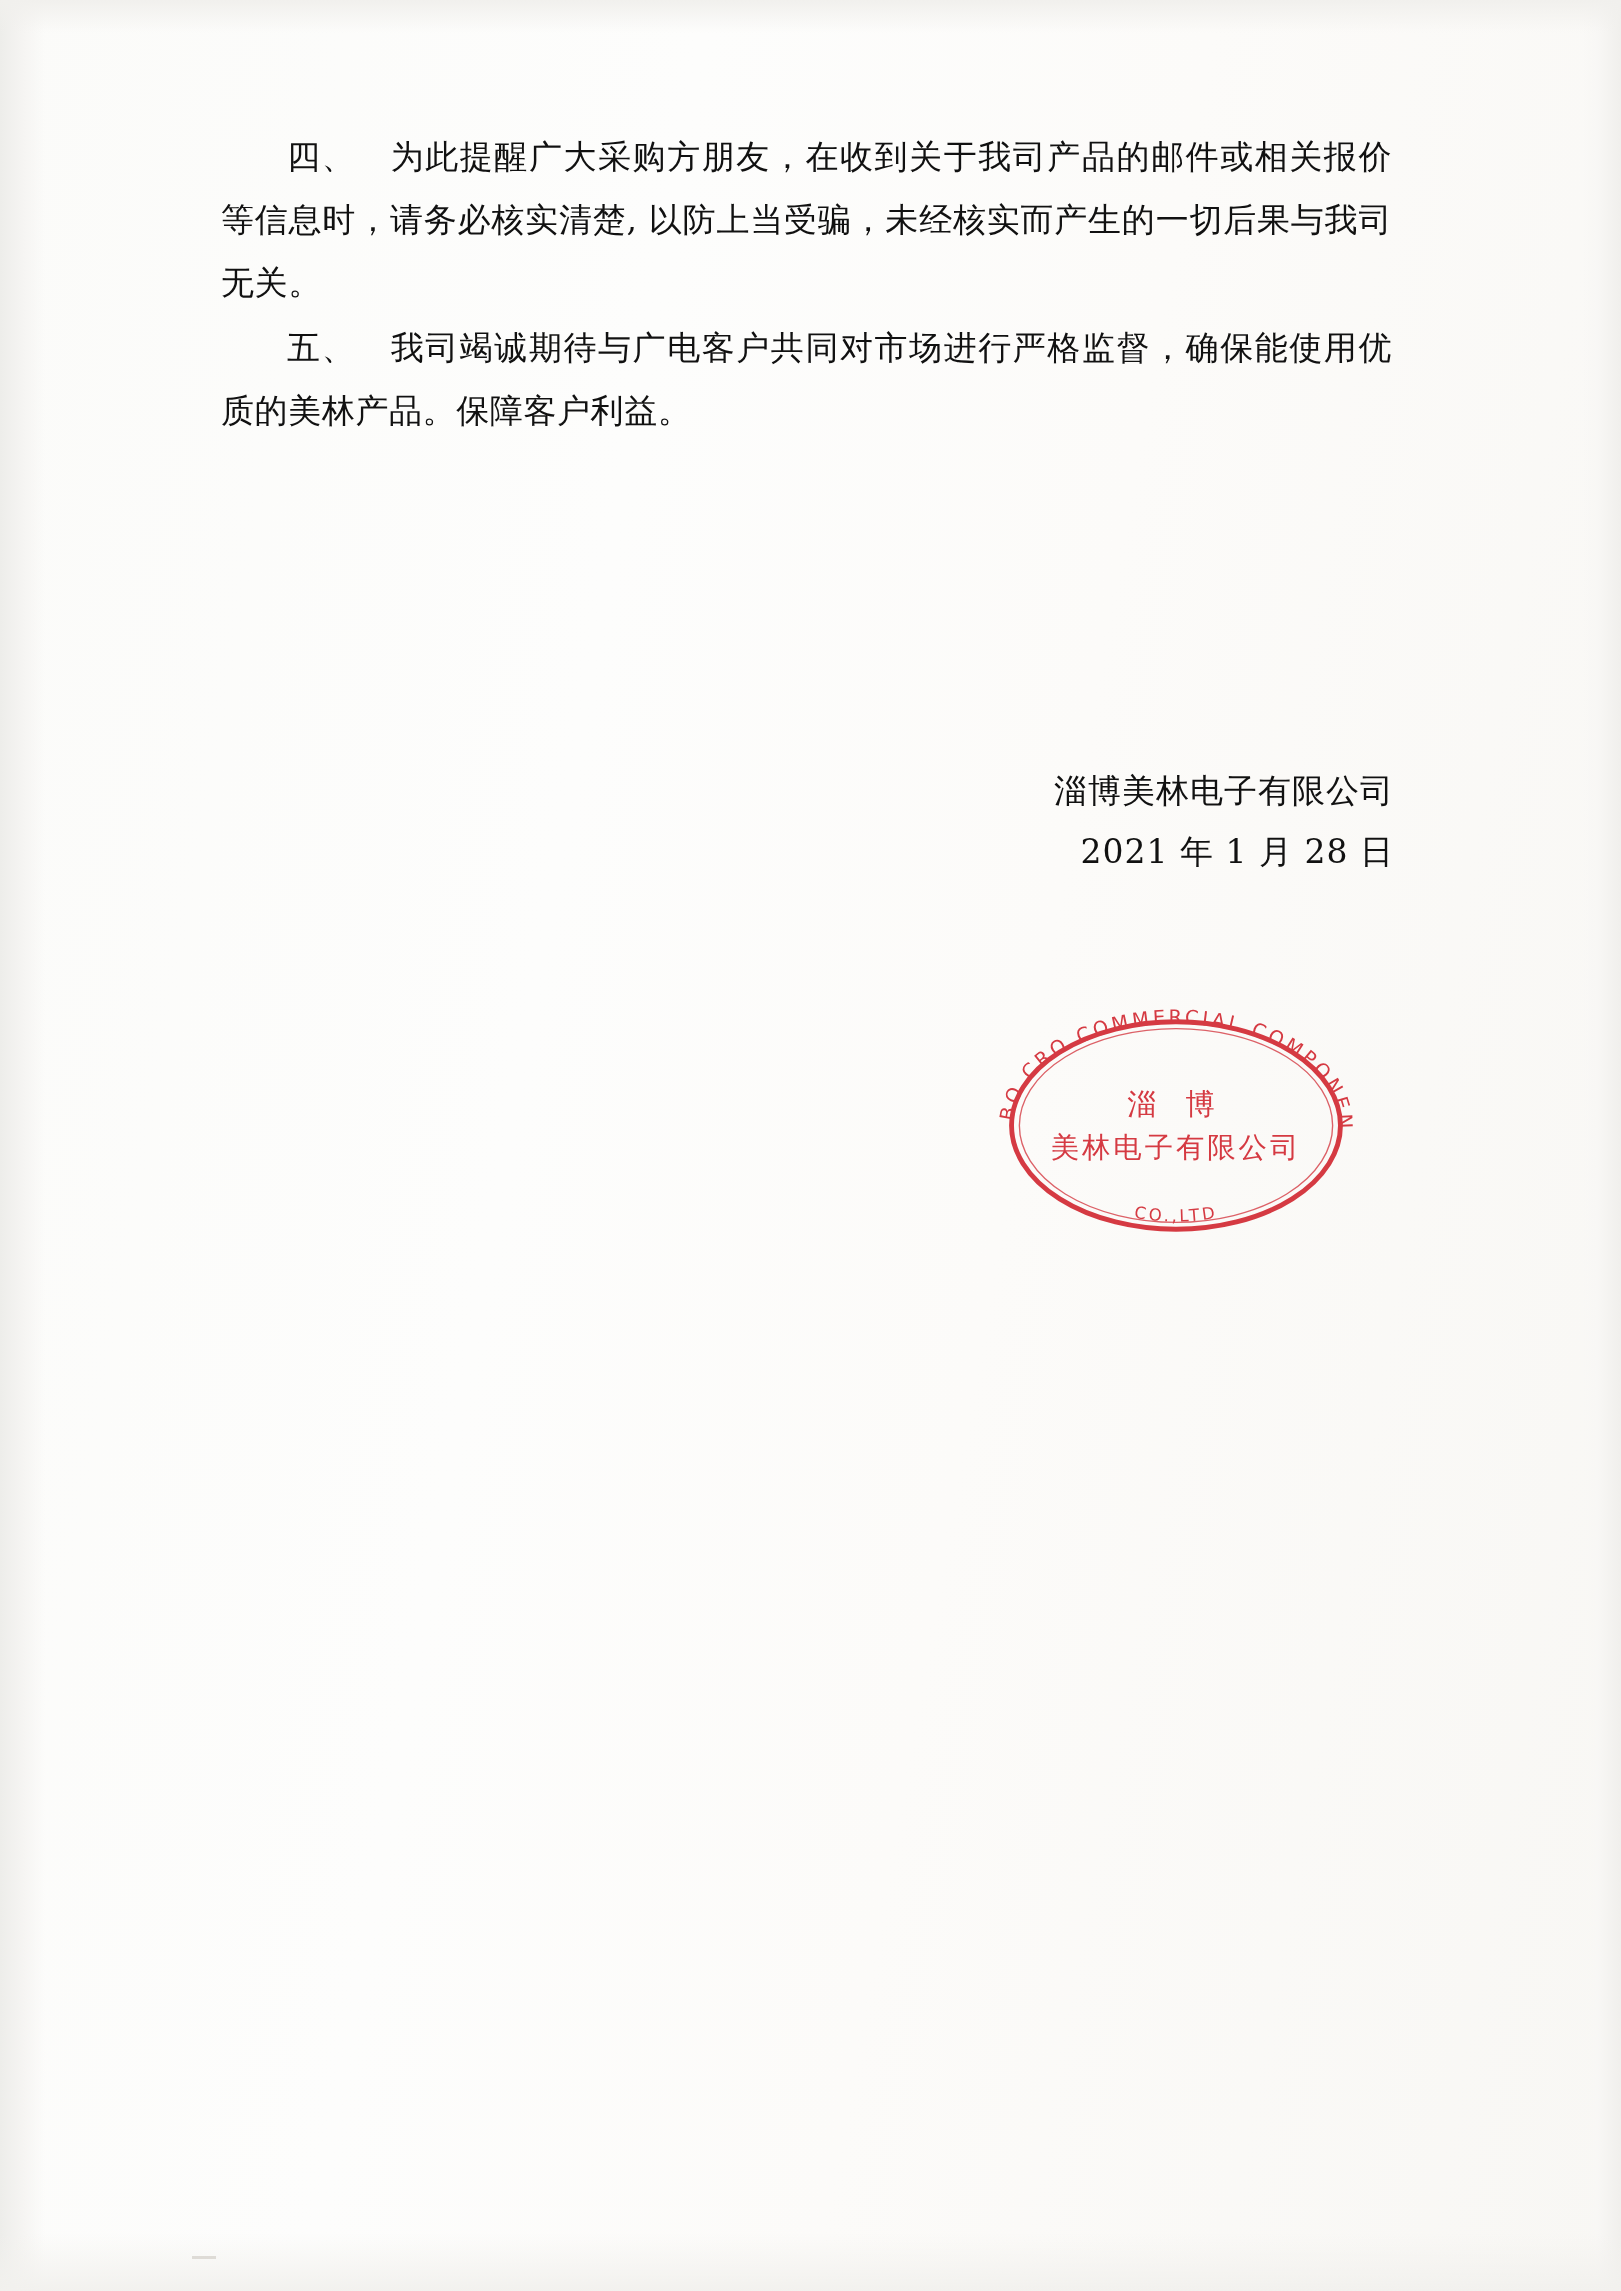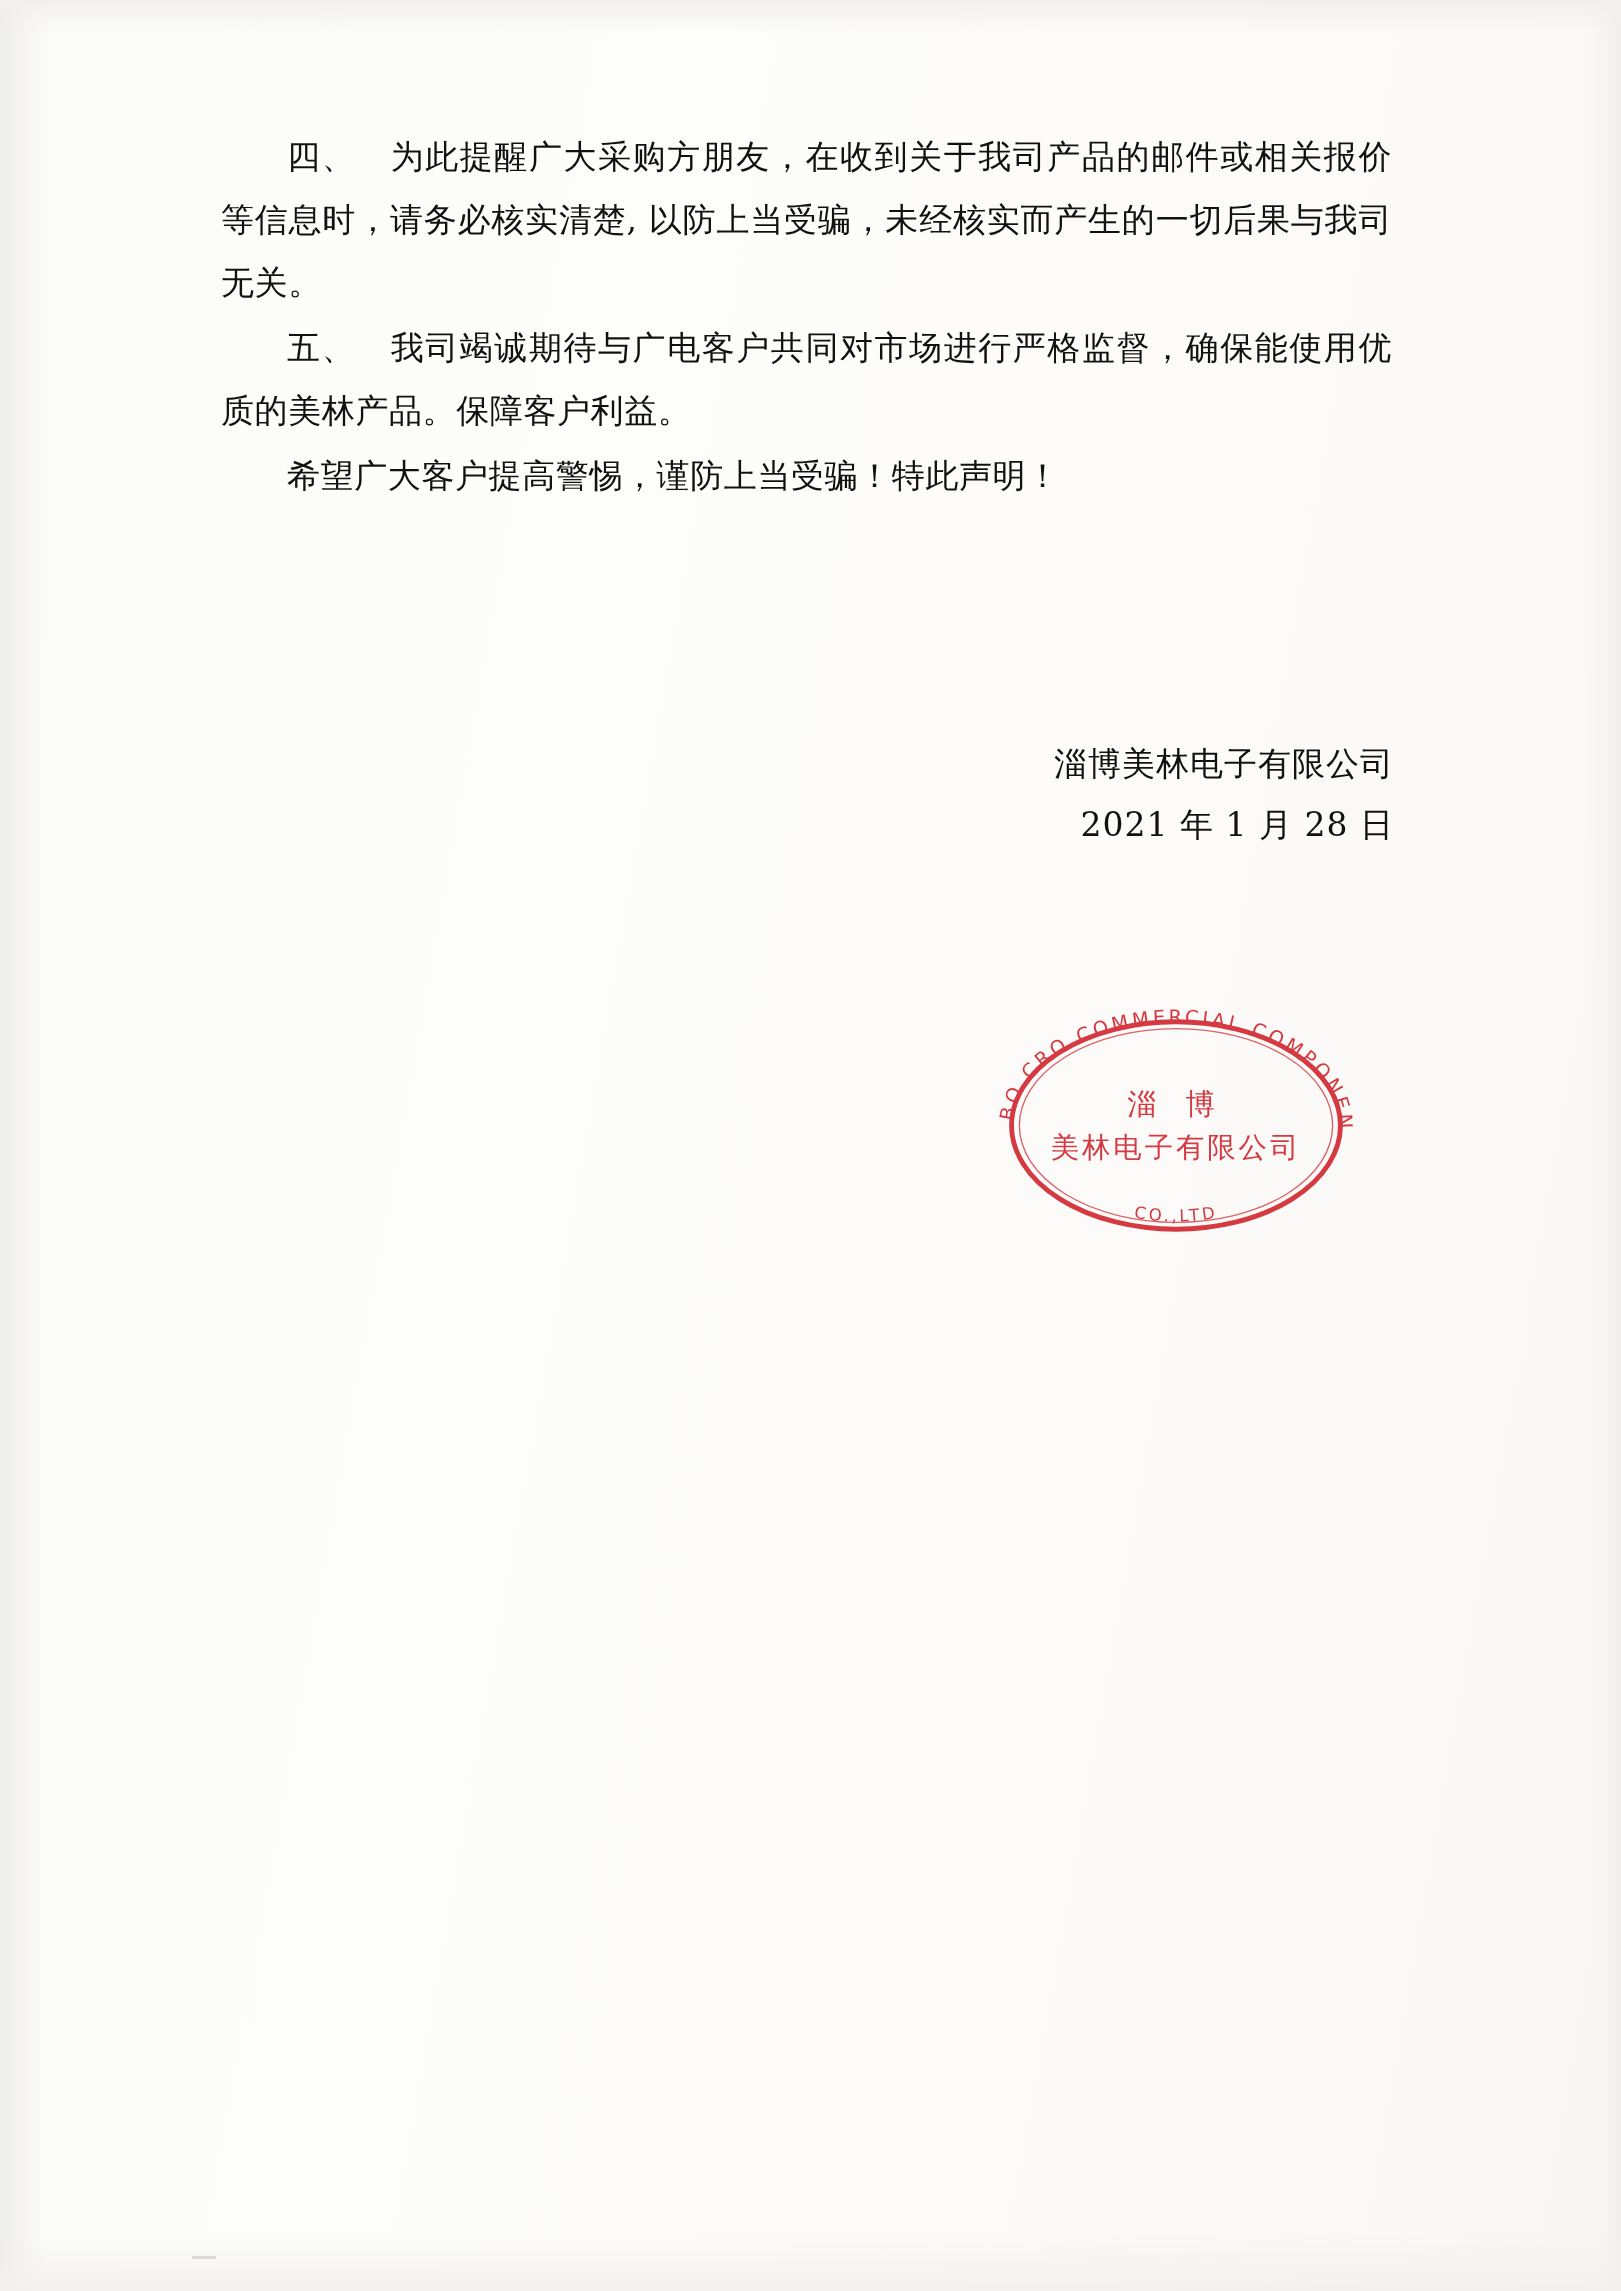--- a/index.html
+++ b/index.html
@@ -70,21 +70,21 @@
     text-indent: 0;
     white-space: pre-wrap;
   }
   .para.indent {
     text-indent: 66px;
   }
 
   .sign-block {
     position: absolute;
     right: 227px;
-    top: 733px;
+    top: 760px;
     width: 510px;
     text-align: right;
   }
   .sign-line {
     font-family: "DejaVu Serif", "Liberation Serif", serif;
     font-size: 33px;
     line-height: 61px;
     color: #111111;
     letter-spacing: 1px;
     position: relative;
@@ -118,21 +118,20 @@
 
 <div class="page">
   <div class="scan-band-left"></div>
   <div class="scan-band-right"></div>
   <div class="scan-band-top"></div>
   <div class="scan-band-bottom"></div>
 
   <div class="content">
     <p class="para indent">四、　为此提醒广大采购方朋友，在收到关于我司产品的邮件或相关报价等信息时，请务必核实清楚, 以防上当受骗，未经核实而产生的一切后果与我司无关。</p>
     <p class="para indent">五、　我司竭诚期待与广电客户共同对市场进行严格监督，确保能使用优质的美林产品。保障客户利益。</p>
-    <p class="para indent">希望广大客户提高警惕，谨防上当受骗！特此声明！</p>
   </div>
 
   <div class="sign-block">
     <div class="sign-line">淄博美林电子有限公司</div>
     <div class="sign-line">2021 年 1 月 28 日</div>
   </div>
 
   <div class="stamp">
     <svg width="372" height="235" viewBox="0 0 380 240" xmlns="http://www.w3.org/2000/svg">
       <defs>

